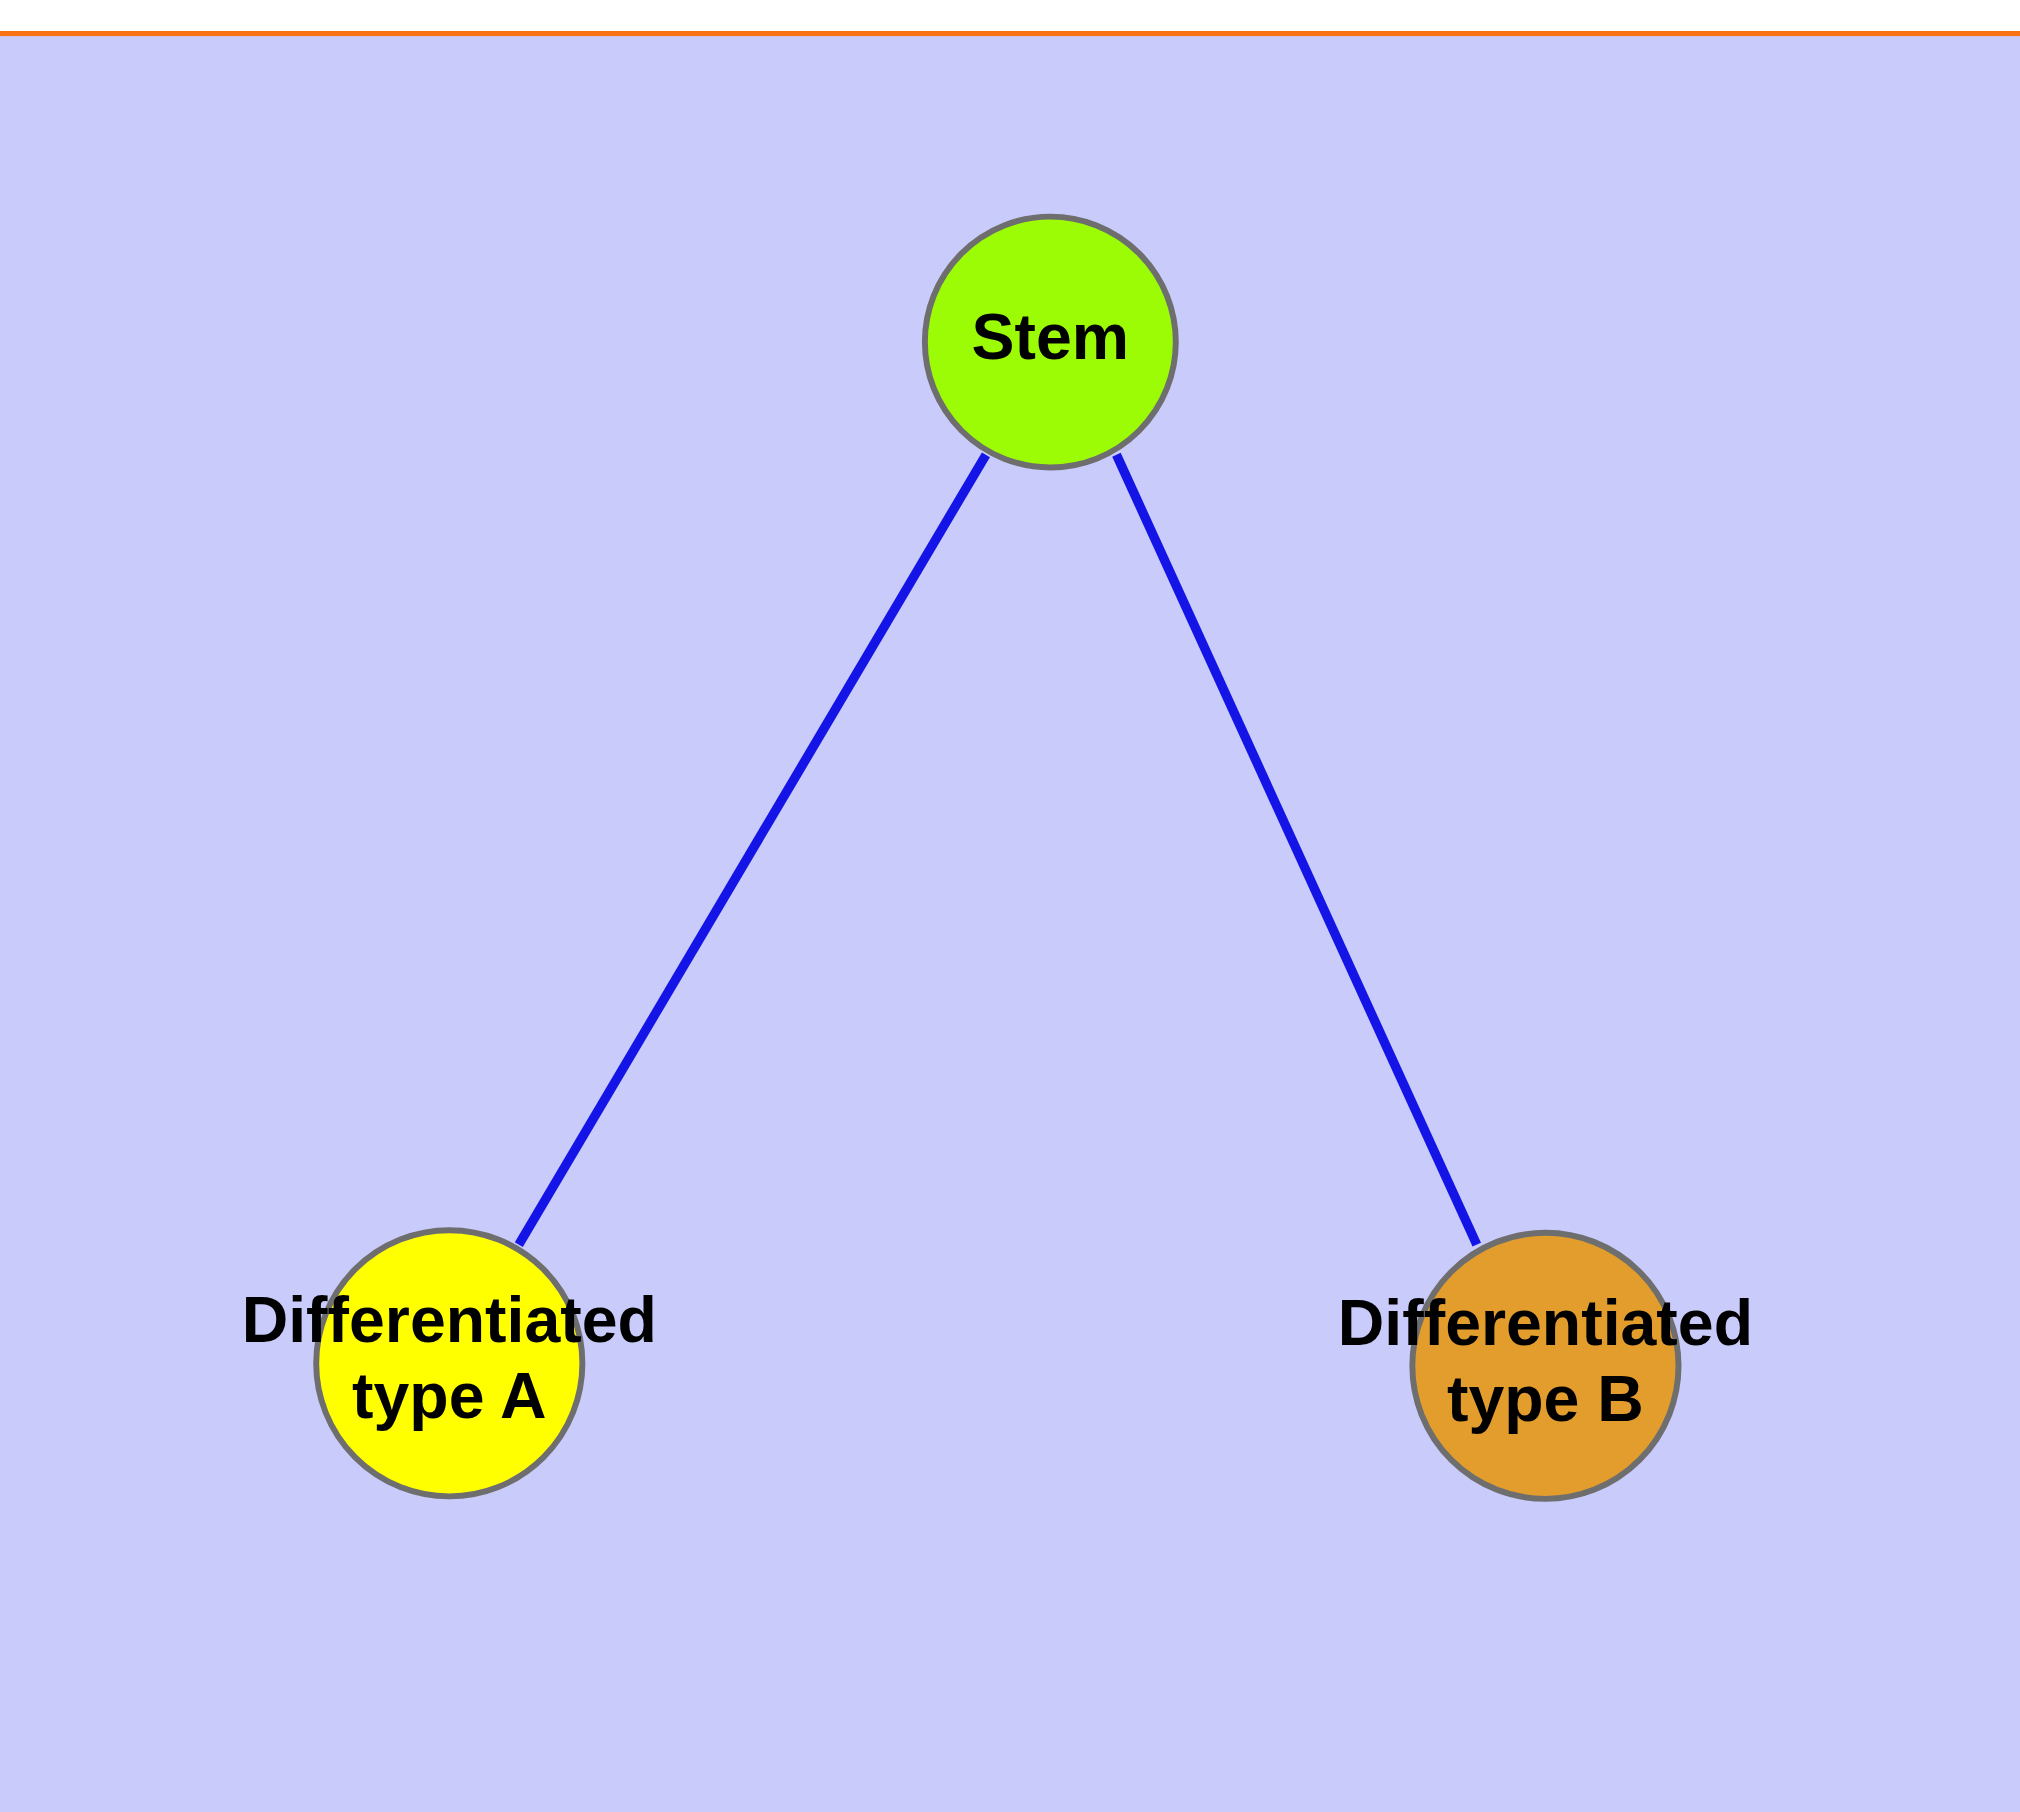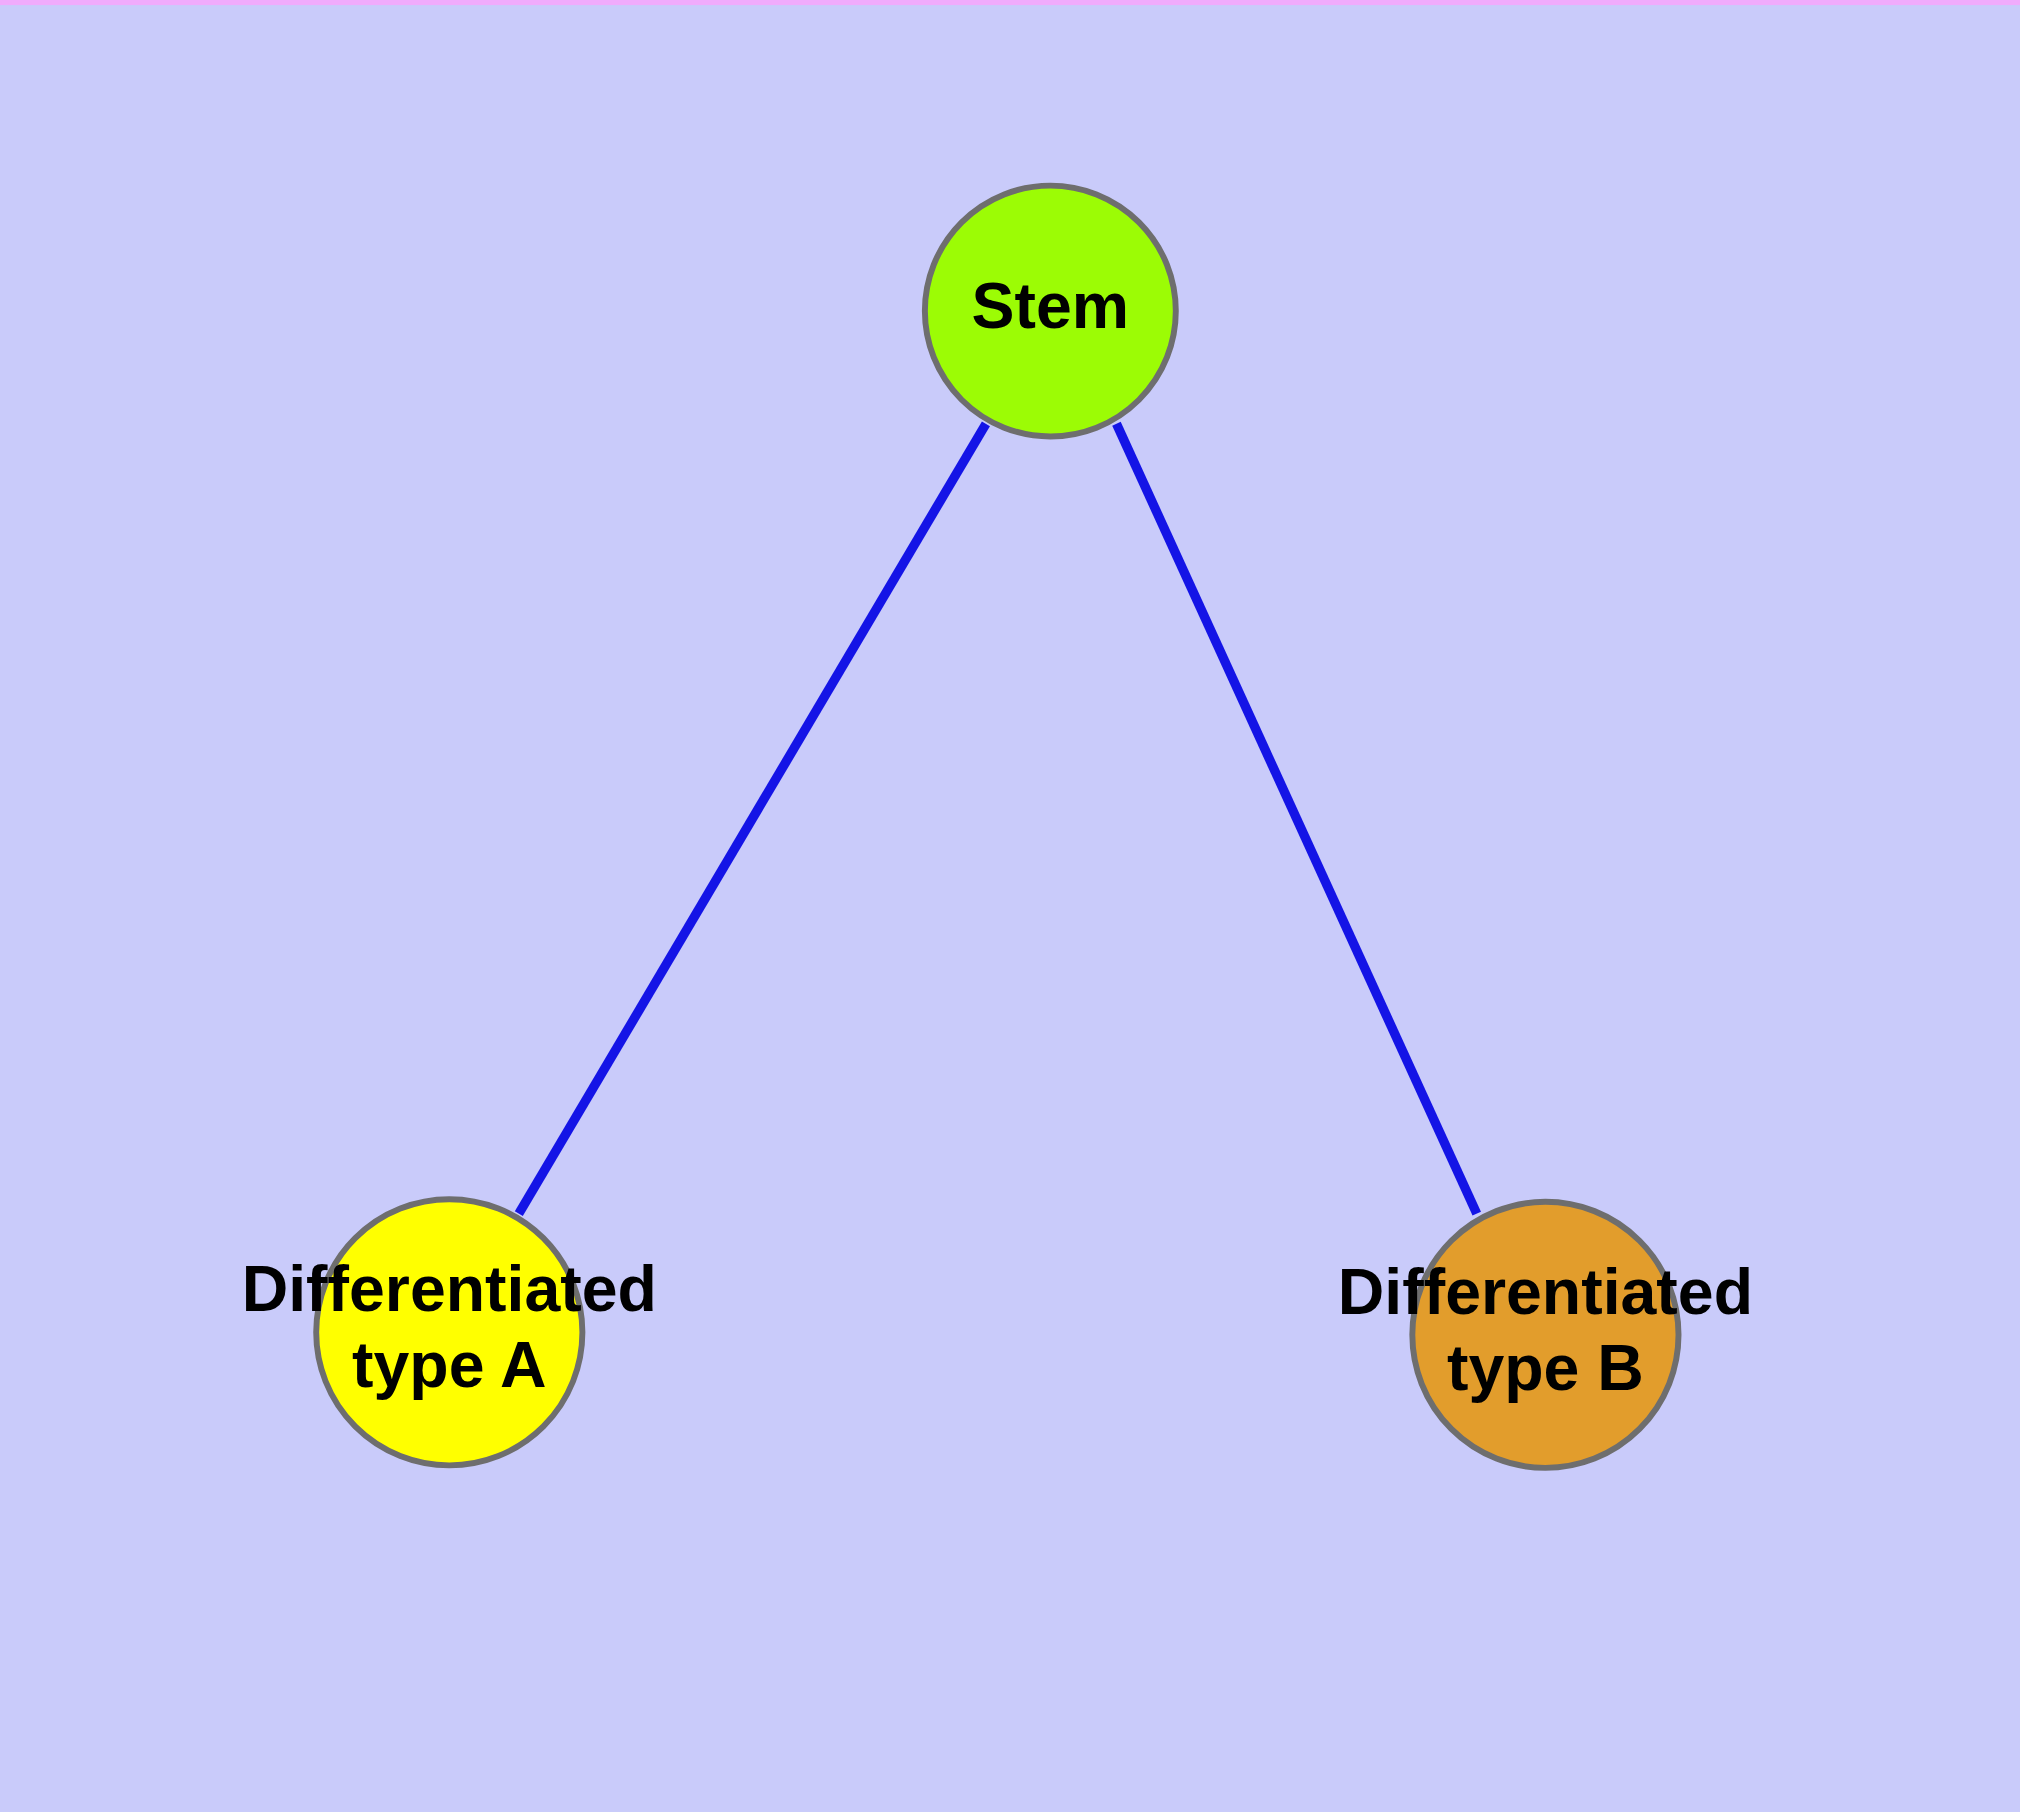--- a/index.html
+++ b/index.html
@@ -31,21 +31,21 @@
     font-family: "Liberation Sans", sans-serif;
     font-weight: bold;
     fill: #000000;
     text-anchor: middle;
     dominant-baseline: middle;
   }
 </style>
 </head>
 <body style="width: 2021px; height: 1812px;">
 
-<div id="canvas-root" style="width: 2021px; height: 1728px; background: #f0abfc;">
+<div id="canvas-root" style="width: 2021px; height: 1728px; background: #f97316; margin-top: 31px;">
   <svg id="graph-svg" viewBox="0 0 2384 2138" preserveAspectRatio="none" xmlns="http://www.w3.org/2000/svg" style="width: 2021px; height: 1812px;">
 
     <rect id="bg-rect" x="0" y="6" width="2384" height="2132" fill="#c9cbfa"></rect>
 
     <g id="edges-group">
         <line x1="1163" y1="500" x2="612" y2="1432" stroke="#1414e6" stroke-width="11" stroke-linecap="butt"></line>
         <line x1="1317" y1="500" x2="1742" y2="1432" stroke="#1414e6" stroke-width="11" stroke-linecap="butt"></line>
       </g>
     <g id="nodes-group">
         <g>

